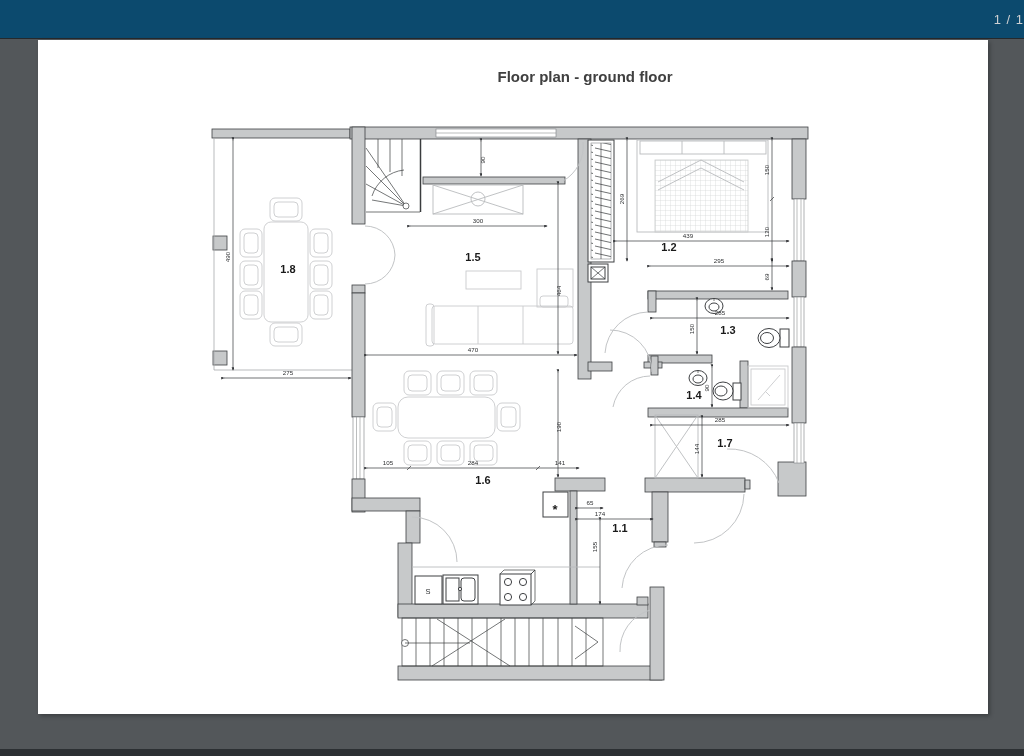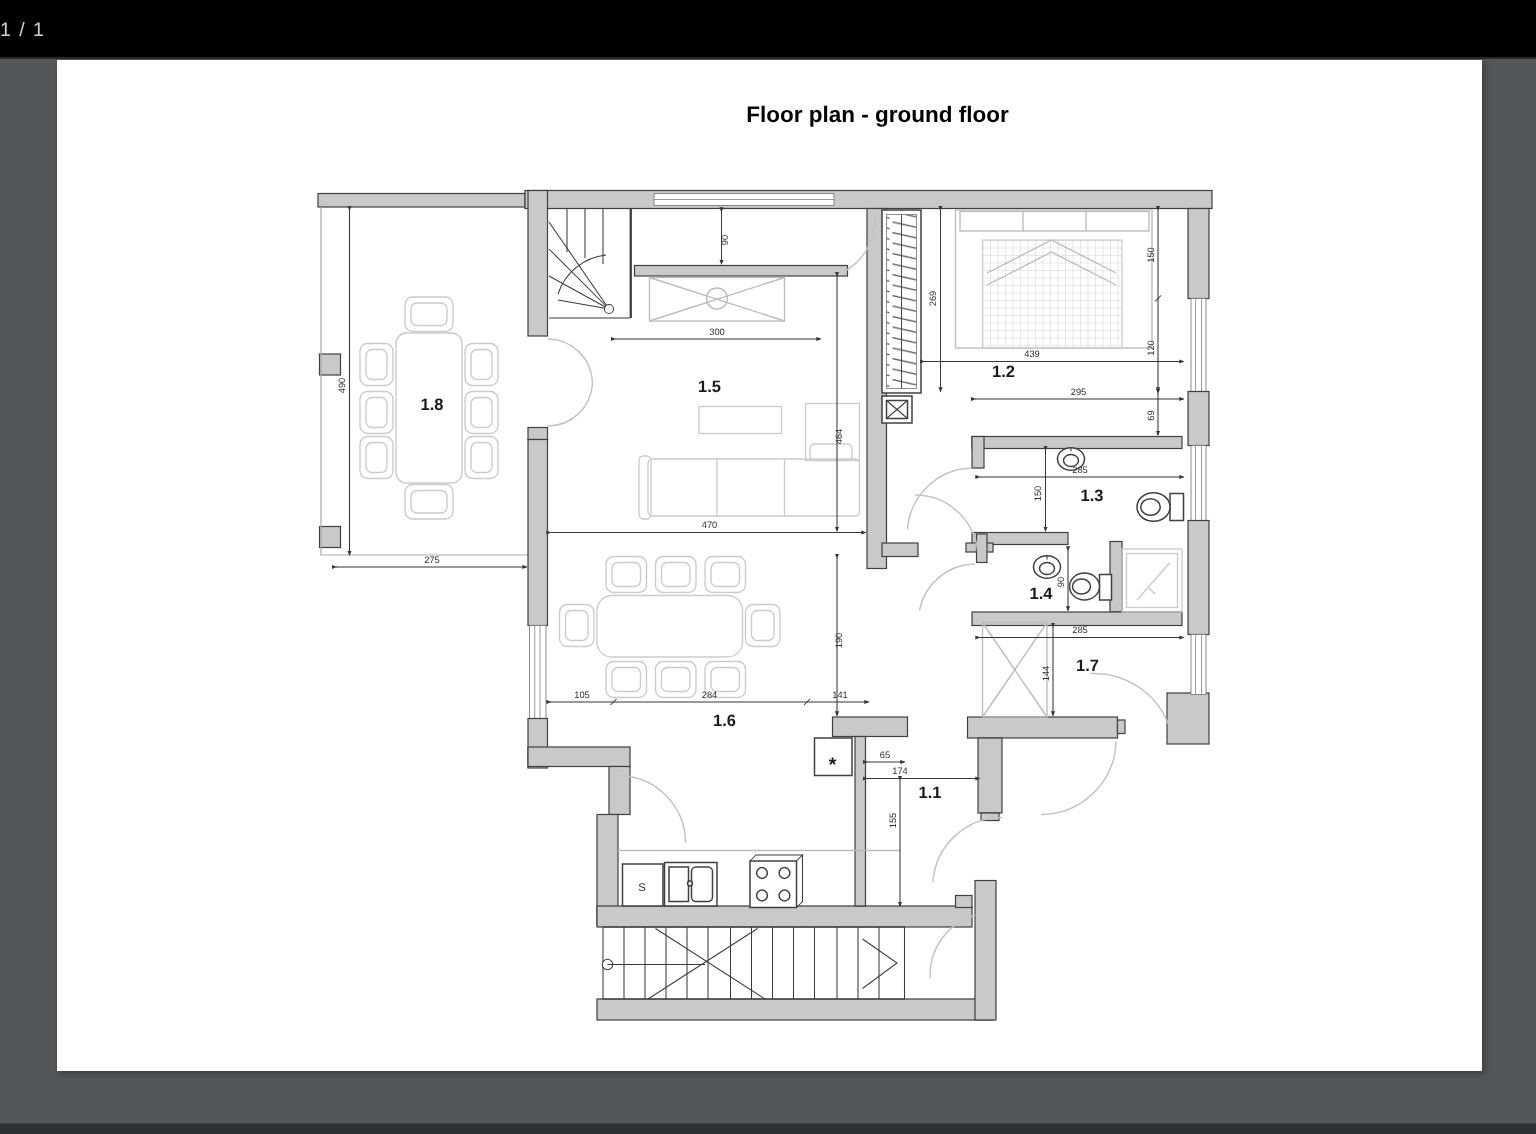--- a/index.html
+++ b/index.html
@@ -1,24 +1,24 @@
 <!DOCTYPE html>
 <html><head>
 <meta charset="utf-8">
 <style>
   html,body{margin:0;padding:0;width:1024px;height:756px;overflow:hidden;
     background:#53575a;font-family:"Liberation Sans",sans-serif;}
-  .toolbar{position:absolute;left:0;top:0;width:1024px;height:38px;background:#000000;
-    border-bottom:1px solid #26292c;display:flex;align-items:center;justify-content:flex-start;}
+  .toolbar{position:absolute;left:0;top:0;width:1024px;height:38px;background:#0c4a6e;
+    border-bottom:1px solid #26292c;display:flex;align-items:center;justify-content:flex-end;}
   .page-indicator{color:#ced0d2;font-size:13px;letter-spacing:1px;}
   .viewer{position:absolute;left:0;top:39px;width:1024px;height:710px;}
   .page{position:absolute;left:38px;top:1px;width:950px;height:674px;background:#ffffff;
     box-shadow:2px 2px 4px rgba(0,0,0,0.28);}
   .doc-title{position:absolute;left:207px;top:28px;width:680px;text-align:center;
-    color:#000000;font-weight:bold;font-size:15px;line-height:18px;}
+    color:#404040;font-weight:bold;font-size:15px;line-height:18px;}
   svg{position:absolute;left:0;top:0;}
   .bottom-strip{position:absolute;left:0;bottom:0;width:1024px;height:7px;background:#2c3033;}
   .wall{fill:#c7c9ca;stroke:#3e4043;stroke-width:.8;}
   .win{fill:#ffffff;stroke:#7b7e80;stroke-width:.6;}
   .winln{stroke:#8d9092;stroke-width:.6;}
   .thin{stroke:#a7aaac;stroke-width:.8;fill:none;}
   .furn{stroke:#c9cbcd;stroke-width:.9;fill:none;}
   .furn2{stroke:#b9bbbd;stroke-width:.9;fill:none;}
   .fix{stroke:#3e4043;stroke-width:1;fill:#ffffff;}
   .stair{stroke:#3a3c3e;stroke-width:.7;fill:none;}

